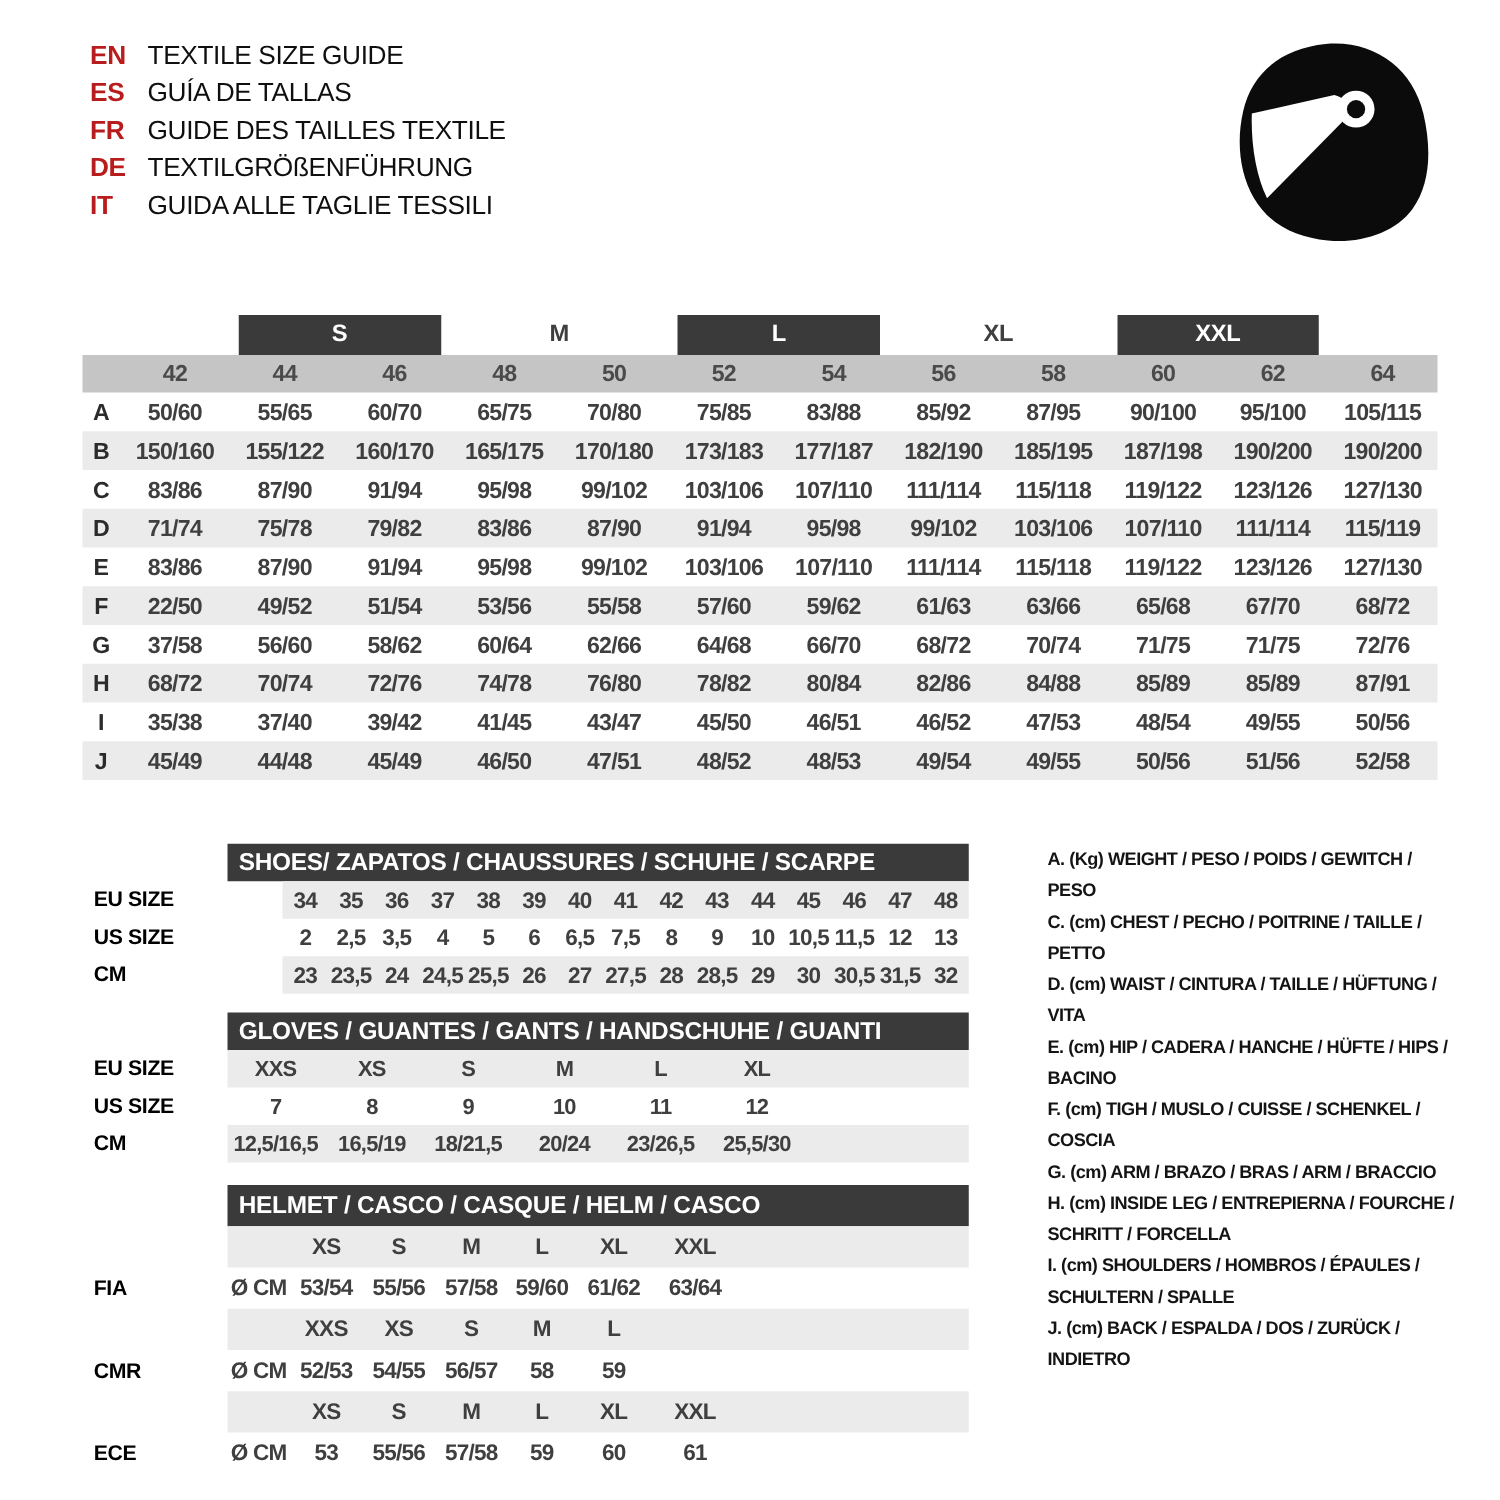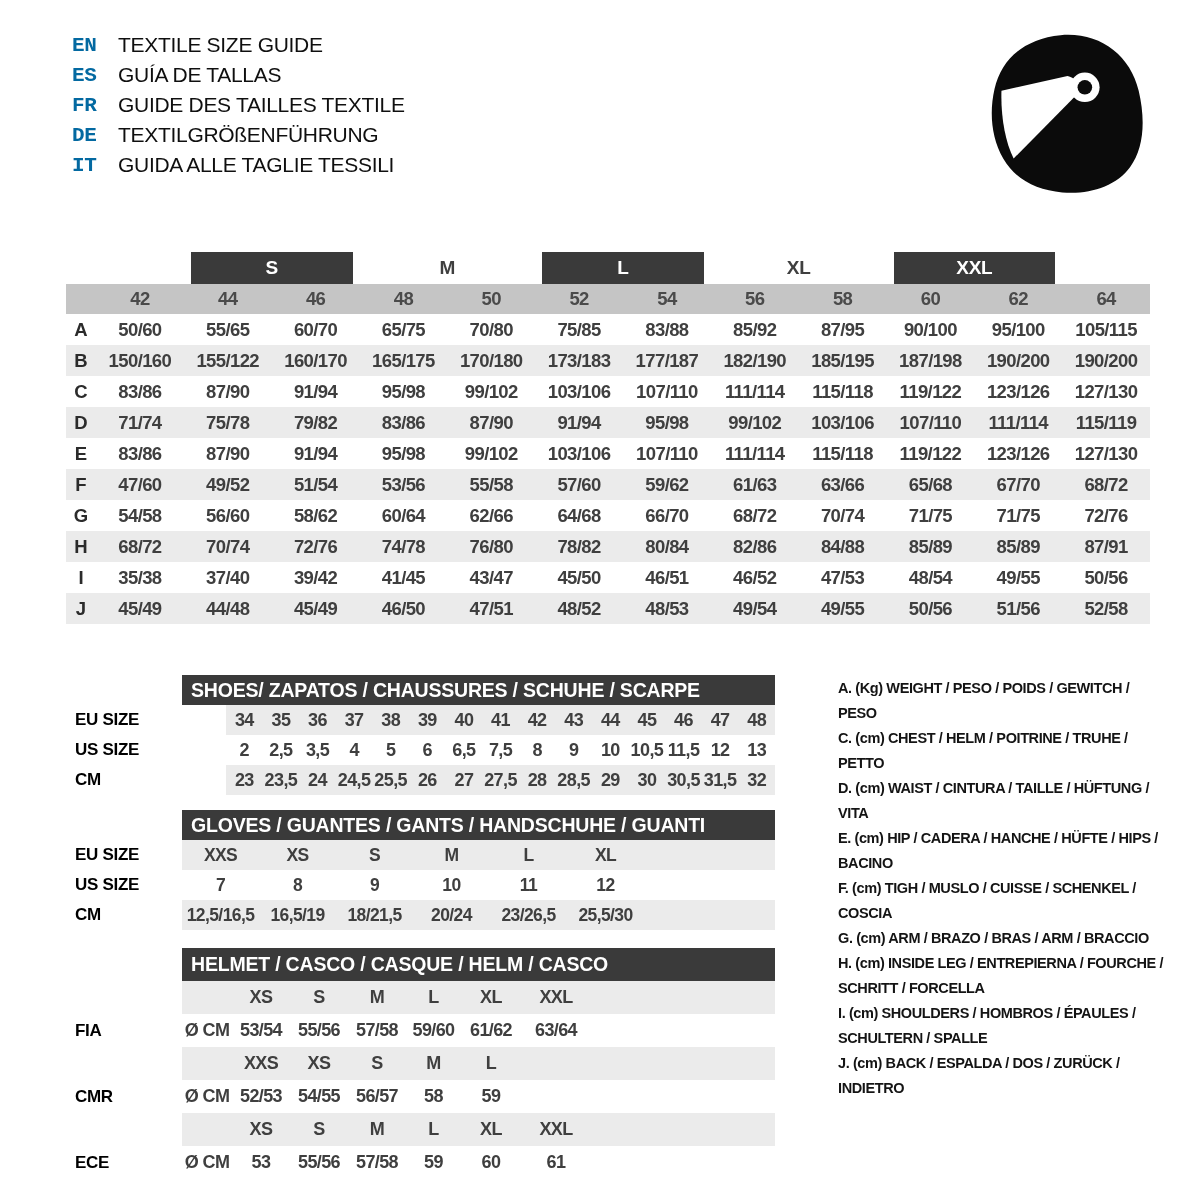--- a/index.html
+++ b/index.html
@@ -2,21 +2,21 @@
 <html style="--band-dark: #3a3a3a; --header-gray: #c5c5c5; --row-stripe: #ebebeb; --text-dark: #3f3f3f;"><head>
 <meta charset="utf-8">
 <style>
   html,body{margin:0;padding:0;background:#fff;}
   .page{position:relative;width:1200px;height:1200px;background:#fff;overflow:hidden;
         font-family:"Liberation Sans","DejaVu Sans",sans-serif;}
 
   
   .lang-header{position:absolute;left:72px;top:30px;}
   .lang-row{display:flex;height:30px;align-items:center;}
-  .lang-code{width:46px;font-size:21px;font-weight:700;color:#0369a1;letter-spacing:-0.3px;font-family:Liberation Mono, monospace;}
+  .lang-code{width:46px;font-size:21px;font-weight:700;color:#b91c1c;letter-spacing:-0.3px;}
   .lang-title{font-size:21px;font-weight:400;color:#0f0f0f;letter-spacing:-0.3px;}
 
   
   .helmet-icon{position:absolute;left:975px;top:30px;width:178px;height:165px;}
 
   
   .main-table{position:absolute;left:66px;top:252px;width:1084px;}
   .mt-grid{display:grid;grid-template-columns:30px repeat(12,1fr);}
   #mt-bands{height:32px;}
   .band{display:flex;align-items:center;justify-content:center;
@@ -185,36 +185,36 @@
           <span class="cell">103/106</span>
           <span class="cell">107/110</span>
           <span class="cell">111/114</span>
           <span class="cell">115/118</span>
           <span class="cell">119/122</span>
           <span class="cell">123/126</span>
           <span class="cell">127/130</span>
         </div>
         <div class="mt-row stripe">
           <span class="cell letter-cell">F</span>
-          <span class="cell">47/60</span>
+          <span class="cell">22/50</span>
           <span class="cell">49/52</span>
           <span class="cell">51/54</span>
           <span class="cell">53/56</span>
           <span class="cell">55/58</span>
           <span class="cell">57/60</span>
           <span class="cell">59/62</span>
           <span class="cell">61/63</span>
           <span class="cell">63/66</span>
           <span class="cell">65/68</span>
           <span class="cell">67/70</span>
           <span class="cell">68/72</span>
         </div>
         <div class="mt-row">
           <span class="cell letter-cell">G</span>
-          <span class="cell">54/58</span>
+          <span class="cell">37/58</span>
           <span class="cell">56/60</span>
           <span class="cell">58/62</span>
           <span class="cell">60/64</span>
           <span class="cell">62/66</span>
           <span class="cell">64/68</span>
           <span class="cell">66/70</span>
           <span class="cell">68/72</span>
           <span class="cell">70/74</span>
           <span class="cell">71/75</span>
           <span class="cell">71/75</span>
@@ -445,21 +445,21 @@
           <span class="scell">57/58</span>
           <span class="scell">59</span>
           <span class="scell">60</span>
           <span class="scell">61</span>
         </div>
       </div>
     </div>
 
   <div class="legend" id="legend">
       <div class="legend-item">A. (Kg) WEIGHT / PESO / POIDS / GEWITCH / PESO</div>
-      <div class="legend-item">C. (cm) CHEST / HELM / POITRINE / TRUHE / PETTO</div>
+      <div class="legend-item">C. (cm) CHEST / PECHO / POITRINE / TAILLE / PETTO</div>
       <div class="legend-item">D. (cm) WAIST / CINTURA / TAILLE / HÜFTUNG / VITA</div>
       <div class="legend-item">E. (cm) HIP / CADERA / HANCHE / HÜFTE / HIPS / BACINO</div>
       <div class="legend-item">F. (cm) TIGH / MUSLO / CUISSE / SCHENKEL / COSCIA</div>
       <div class="legend-item">G. (cm) ARM / BRAZO / BRAS / ARM / BRACCIO</div>
       <div class="legend-item">H. (cm) INSIDE LEG / ENTREPIERNA / FOURCHE /
 SCHRITT / FORCELLA</div>
       <div class="legend-item">I. (cm) SHOULDERS / HOMBROS / ÉPAULES /
 SCHULTERN / SPALLE</div>
       <div class="legend-item">J. (cm) BACK / ESPALDA / DOS / ZURÜCK / INDIETRO</div>
     </div>

